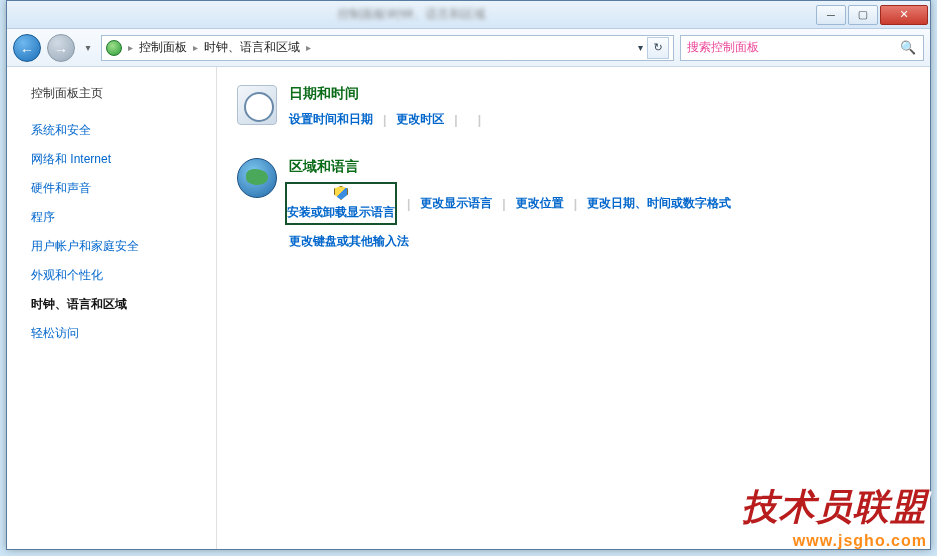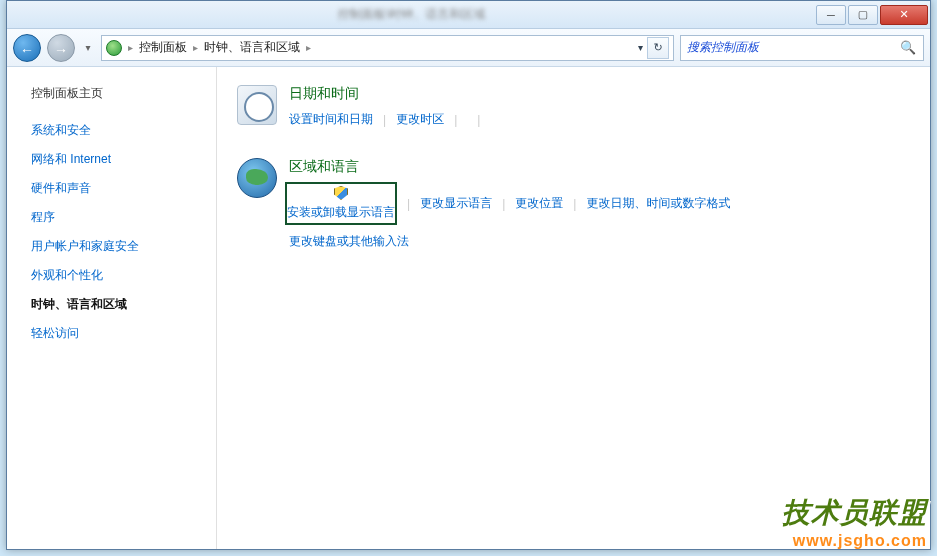--- a/index.html
+++ b/index.html
@@ -100,21 +100,21 @@
       font-size: 11px; color: #345;
     }
     .searchbar {
       width: 244px; height: 26px;
       border: 1px solid #a8bed4;
       background: #fff;
       display: flex; align-items: center;
       padding: 0 6px;
       gap: 6px;
     }
-    .searchbar .ph { color: #1d4ed8; font-style: italic; flex:1; }
+    .searchbar .ph { color: #ec4899; flex:1; }
     .searchbar .sicon { color: #3a6ea5; font-size: 13px; }
     .content {
       display: flex;
       height: calc(100% - 66px);
     }
     .sidebar {
       width: 210px;
       background: #fff;
       border-right: 1px solid #e0e0e0;
       padding: 18px 0 16px 0;
@@ -133,20 +133,21 @@
     .side-item.active { color: #111; font-weight: bold; }
     .main {
       flex: 1;
       padding: 18px 20px;
       background: #fff;
     }
     .section {
       display: flex;
       gap: 12px;
       margin-bottom: 22px;
+      font-weight: bold;
     }
     .section-icon {
       width: 40px; height: 40px;
       flex-shrink: 0;
     }
     .icon-datetime {
       background: linear-gradient(145deg,#f2f6fa,#cddbe8);
       border:1px solid #b0c0d0;
       border-radius:4px;
       position:relative;
@@ -210,24 +211,24 @@
       background: linear-gradient(135deg,#ffd94a 0 50%,#3a8de0 50% 100%);
       clip-path: polygon(50% 0,100% 18%,100% 60%,50% 100%,0 60%,0 18%);
       border:1px solid #7a6a20;
     }
     .watermark {
       position: absolute;
       right: 10px; bottom: 6px;
       text-align: right;
     }
     .wm-top {
-      font-size: 28px;
+      font-size: 36px;
       font-weight: 900;
       font-style: italic;
-      color: #4d7c0f;
+      color: #b91c1c;
       text-shadow: 2px 2px 0 #fff, -1px -1px 0 #fff;
       letter-spacing: 1px;
     }
     .wm-bot {
       font-size: 16px;
       font-weight: bold;
       color: #ff8c1a;
       letter-spacing: 1px;
     }
   </style>

